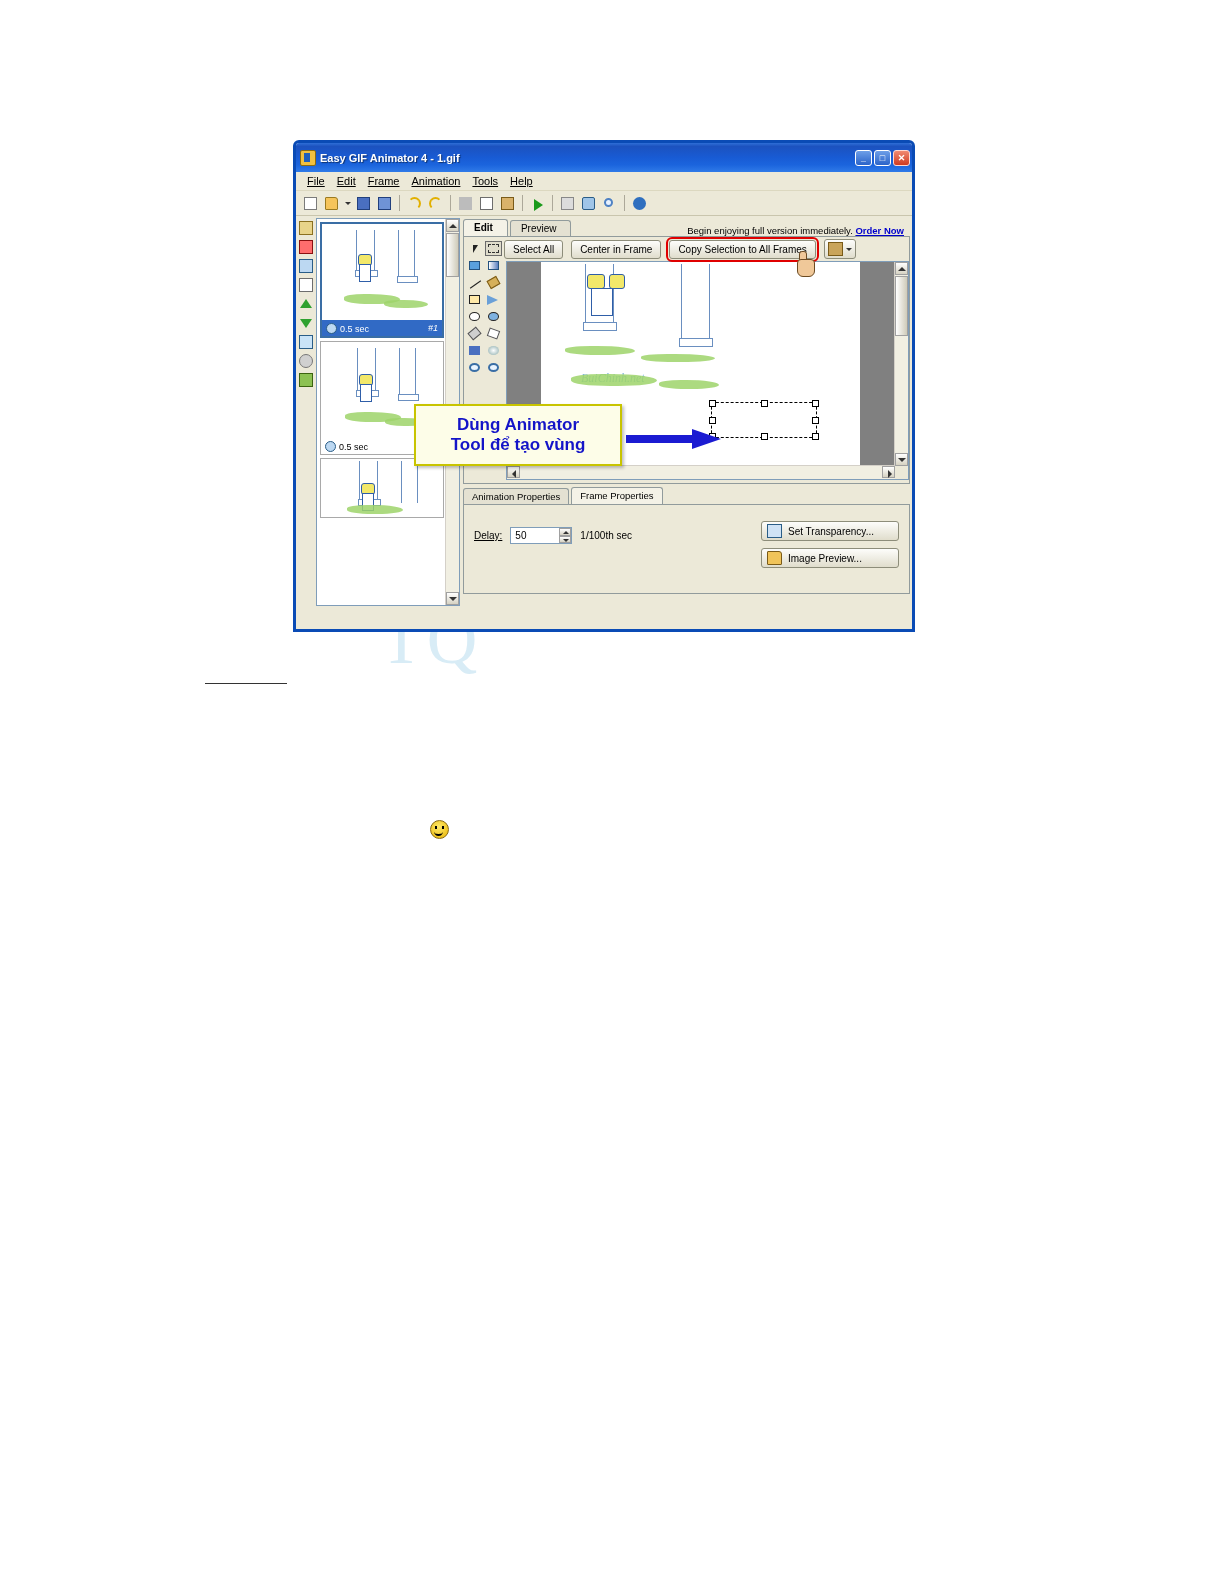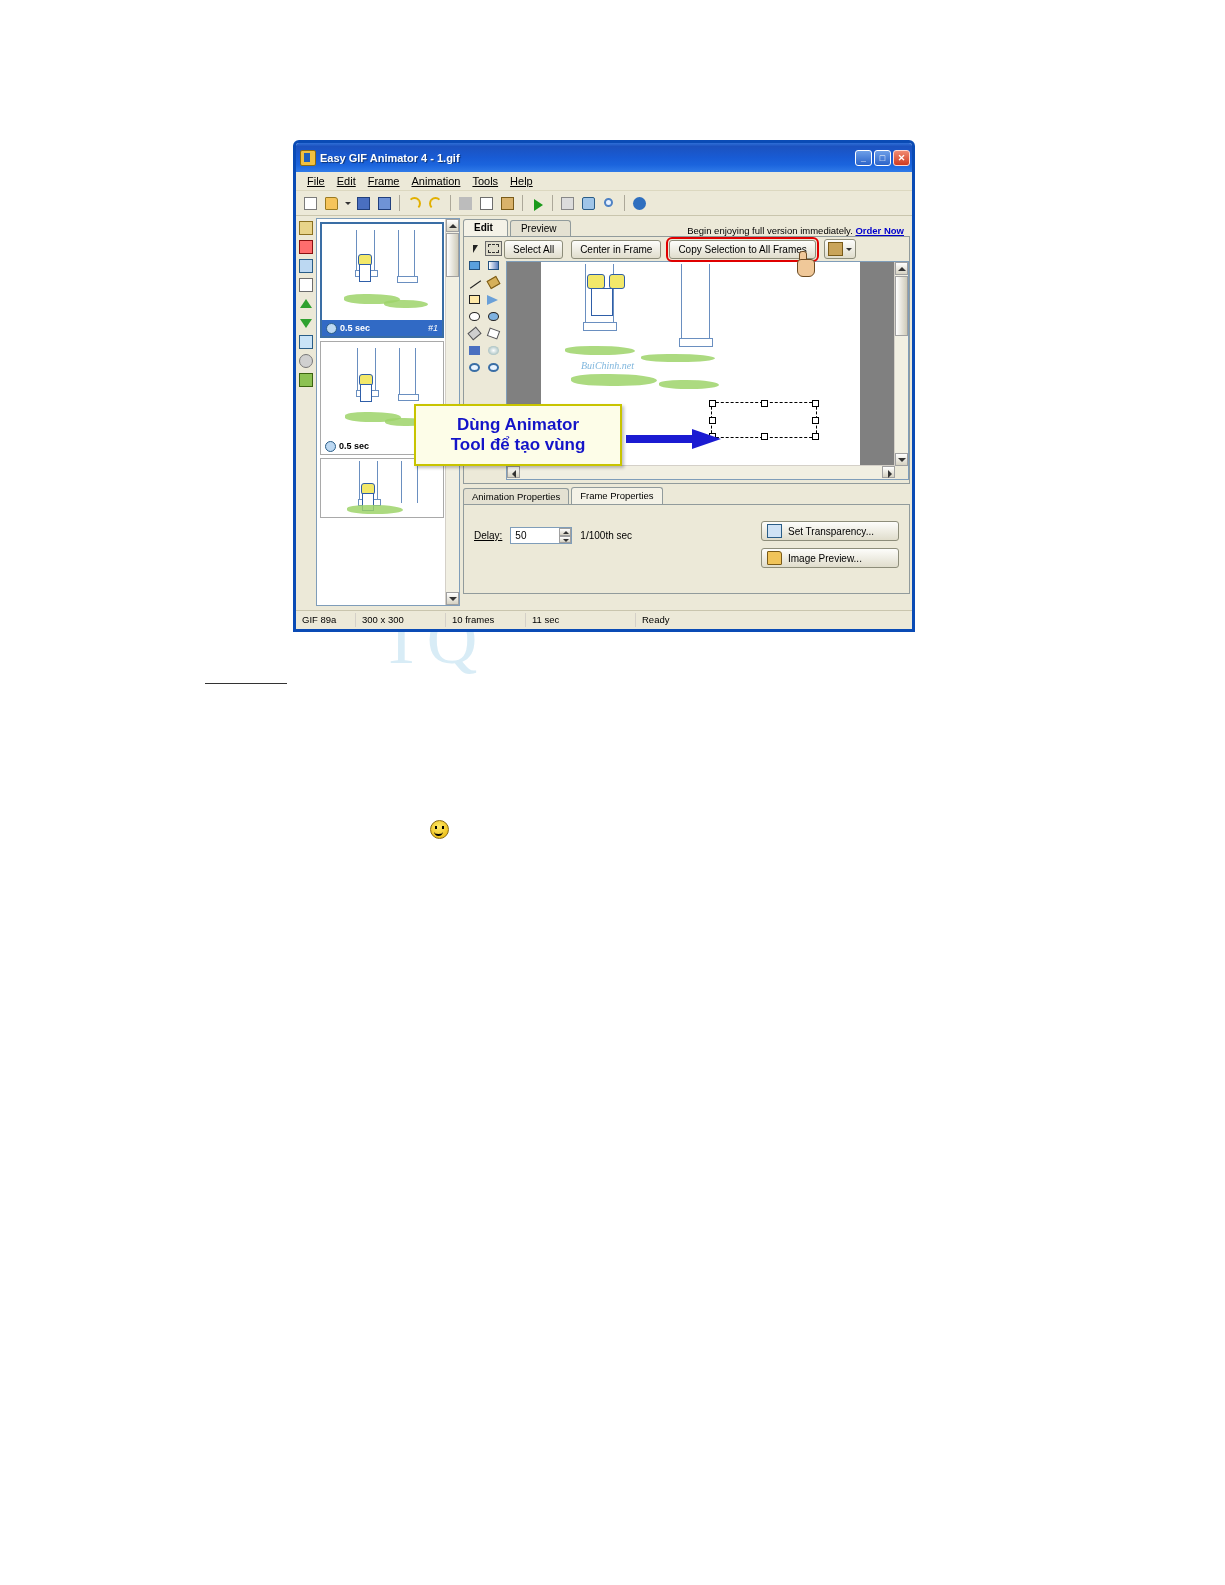--- a/index.html
+++ b/index.html
@@ -202,21 +202,21 @@
     background: #ffffff;
     color: #000;
     justify-content: space-between;
   }
   .frame-item.selected .frame-meta { background: #316ac5; color: #fff; }
   .frame-meta .clock {
     width: 9px; height: 9px; border-radius: 50%;
     border: 1px solid #2a5d87; background: #bcd8f2;
     display: inline-block; margin-right: 3px; flex: 0 0 auto;
   }
-  .fm-left { display: flex; align-items: center; font-weight: bold; }
+  .fm-left { display: flex; align-items: flex-end; }
   .fm-num { font-style: italic; }
 
   
   .vscroll {
     position: absolute;
     top: 0; right: 0; bottom: 0;
     width: 13px;
     background: #f1efe2;
     border-left: 1px solid #d4d0c8;
   }
@@ -828,21 +828,21 @@
 
             <span class="rope" style="left:44px; top:2px; height:58px;"></span>
             <span class="rope" style="left:72px; top:2px; height:58px;"></span>
             <span class="rope" style="left:140px; top:2px; height:74px;"></span>
             <span class="rope" style="left:168px; top:2px; height:74px;"></span>
             <span class="seat" style="left:42px; top:60px; width:32px; height:7px;"></span>
             <span class="seat" style="left:138px; top:76px; width:32px; height:7px;"></span>
             <span class="char-head" style="left:46px; top:12px; width:16px; height:13px;"></span>
             <span class="char-head" style="left:68px; top:12px; width:14px; height:13px;"></span>
             <span class="char-body" style="left:50px; top:26px; width:20px; height:26px;"></span>
-            <span class="watermark-txt" style="left:40px; top:98px; font-size:10px;">BuiChinh.net</span>
+            <span class="watermark-txt" style="left:40px; top:109px; font-size:12px;">BuiChinh.net</span>
             <span class="grass" style="left:24px; top:84px; width:70px; height:9px;"></span>
             <span class="grass" style="left:100px; top:92px; width:74px; height:8px;"></span>
             <span class="grass" style="left:30px; top:112px; width:86px; height:12px;"></span>
             <span class="grass" style="left:118px; top:118px; width:60px; height:9px;"></span>
 
             <div class="selection-box" style="left:170px; top:140px; width:104px; height:34px;">
               <span class="sel-handle" style="left:-3px; top:-3px;"></span>
               <span class="sel-handle" style="left:49px; top:-3px;"></span>
               <span class="sel-handle" style="right:-3px; top:-3px;"></span>
               <span class="sel-handle" style="left:-3px; top:14px;"></span>
@@ -919,27 +919,20 @@
           <span class="wbtn">
             <span class="bi bi-comment"></span>
             <span>Image Preview...</span>
           </span>
         </div>
       </div>
 
     </div>
   </div>
 
-  <div class="statusbar">
-    <span class="sb-cell" style="width:60px;">GIF 89a</span>
-    <span class="sb-cell" style="width:90px;">300 x 300</span>
-    <span class="sb-cell" style="width:80px;">10 frames</span>
-    <span class="sb-cell" style="width:110px;">11 sec</span>
-    <span class="sb-cell" style="flex:1 1 auto; border-right:none;">Ready</span>
-  </div>
 </div>
 
 <div id="callout">
   <div class="ctext">
     <div>Dùng Animator</div>
     <div>Tool để tạo vùng</div>
   </div>
 </div>
 
 <svg id="arrow" viewBox="0 0 96 22" xmlns="http://www.w3.org/2000/svg">

